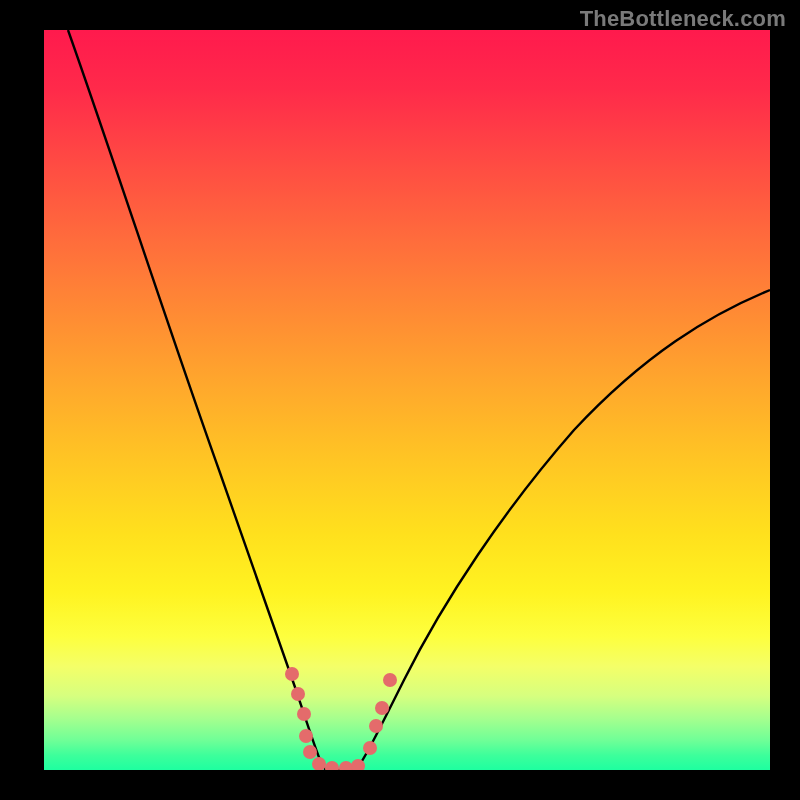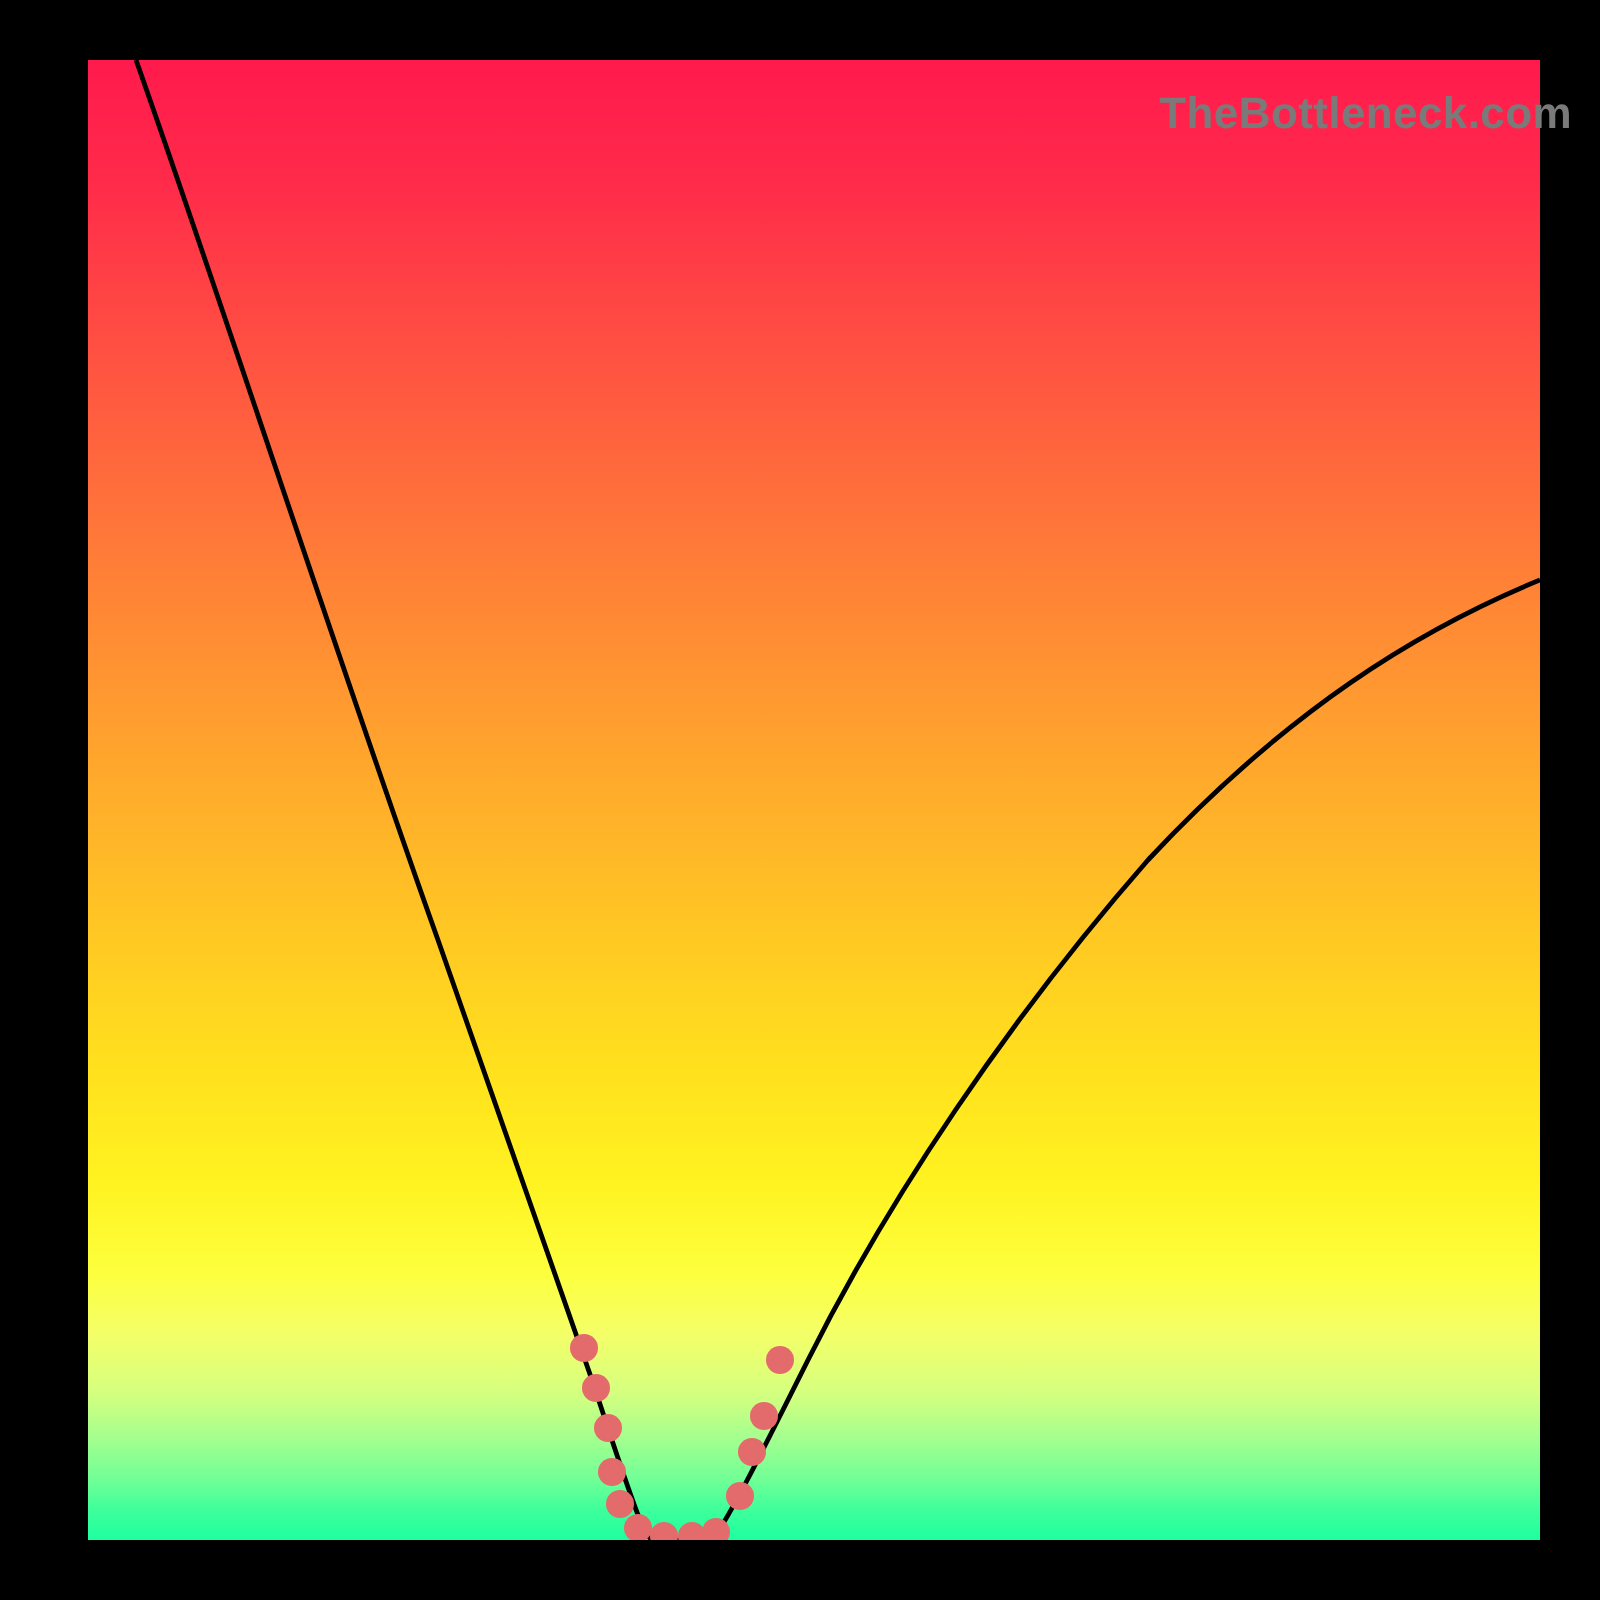--- a/index.html
+++ b/index.html
@@ -54,21 +54,20 @@
   }
   .watermark {
     position: absolute;
     top: 6px;
     right: 14px;
     font-family: Arial, Helvetica, sans-serif;
     font-size: 22px;
     font-weight: 600;
     color: #7a7a7a;
     letter-spacing: 0.2px;
-    margin-top: 38px;
   }
   svg.curves {
     position: absolute;
     left: 0;
     top: 0;
   }
   .marker {
     position: absolute;
     width: 14px;
     height: 14px;

